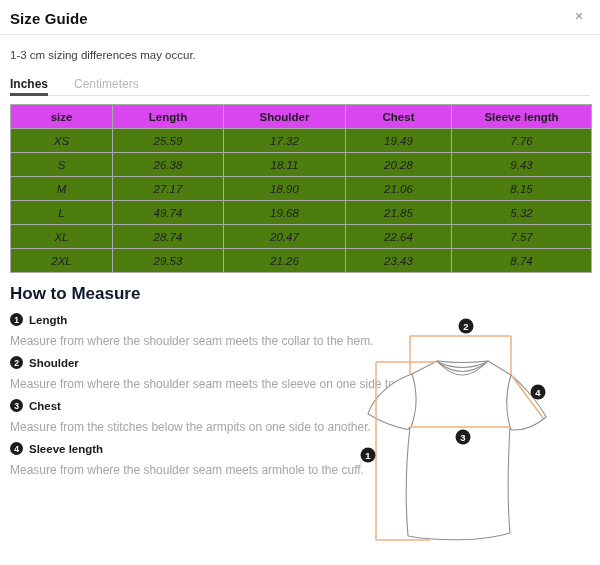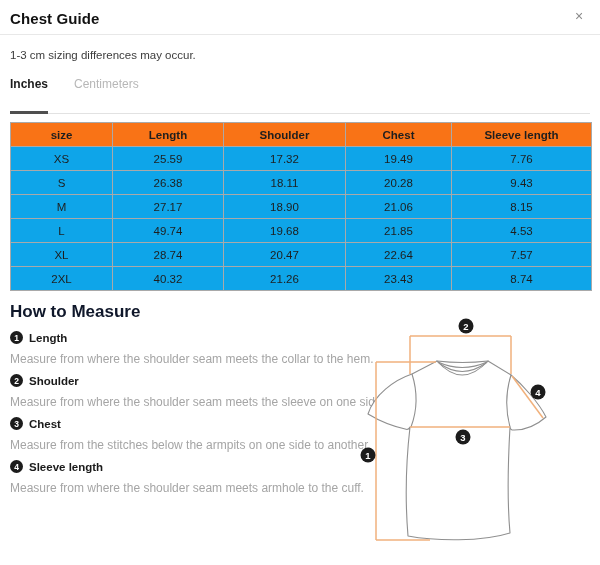--- a/index.html
+++ b/index.html
@@ -11,50 +11,50 @@
   .modal-header { position:relative; padding:10px 10px 7px 10px; border-bottom:1px solid #e8e8e8; }
   .modal-title { font-size:15px; font-weight:700; color:#111; letter-spacing:0.1px; }
   .close-btn { position:absolute; right:12px; top:7px; font-size:14px; color:#8a8a8a; cursor:pointer;
                width:18px; height:18px; text-align:center; line-height:18px; }
 
   
   .note { margin:14px 10px 16px 10px; font-size:11.5px; color:#3c3c3c; }
 
   
   .tabs { display:flex; gap:26px; margin:9px 10px 0 10px; border-bottom:1px solid #e2e2e2; }
-  .tab { font-size:12px; padding-bottom:20px; cursor:pointer; }
+  .tab { font-size:12px; padding-bottom:2px; cursor:pointer; }
   .tab.active { color:#1d1d1d; font-weight:700; border-bottom:3px solid #4f4f4f; margin-bottom:-1px; }
   .tab.inactive { color:#b7b7b7; font-weight:400; }
 
   
   table.size-table { border-collapse:collapse; margin:8px 10px 0 10px; width:581px; table-layout:fixed; }
   .size-table th, .size-table td { border:1px solid #a9a9a9; text-align:center; font-size:11.5px; height:24px; color:#1e1e1e; }
-  .size-table th { background:#f97316; font-weight:700; }
-  .size-table td { background:#0ea5e9; font-weight:400; }
+  .size-table th { background:#d946ef; font-weight:700; }
+  .size-table td { background:#4d7c0f; font-weight:400;font-style:italic; }
 
   
   .htm-title { margin:11px 10px 8px 10px; font-size:17px; font-weight:700; color:#0f172a; }
   .measure-list { margin-left:10px; width:365px; }
   .measure-item { margin-bottom:7px; }
   .measure-label-row { display:flex; align-items:center; gap:6px; height:15px; }
   .num-badge { display:inline-flex; align-items:center; justify-content:center; width:13px; height:13px;
                border-radius:50%; background:#1c1c1c; color:#fff; font-size:8.5px; font-weight:700; flex:0 0 13px; }
   .measure-label { font-size:11.5px; font-weight:700; color:#1a1a1a; }
   .measure-desc { margin:7px 0 0 0; font-size:12px; color:#a5a5a5; white-space:nowrap; }
 
   
   .diagram { position:absolute; left:360px; top:300px; width:240px; height:265px; }
 </style>
 </head>
 <body>
 
 <div class="page">
 
   <div class="modal-header">
-    <div class="modal-title">Chest Guide</div>
+    <div class="modal-title">Size Guide</div>
     <div class="close-btn">×</div>
   </div>
 
   <div class="note">1-3 cm sizing differences may occur.</div>
 
   <div class="tabs">
     <div class="tab active">Inches</div>
     <div class="tab inactive">Centimeters</div>
   </div>
 
@@ -95,32 +95,32 @@
         <td>27.17</td>
         <td>18.90</td>
         <td>21.06</td>
         <td>8.15</td>
       </tr>
       <tr>
         <td>L</td>
         <td>49.74</td>
         <td>19.68</td>
         <td>21.85</td>
-        <td>4.53</td>
+        <td>5.32</td>
       </tr>
       <tr>
         <td>XL</td>
         <td>28.74</td>
         <td>20.47</td>
         <td>22.64</td>
         <td>7.57</td>
       </tr>
       <tr>
         <td>2XL</td>
-        <td>40.32</td>
+        <td>29.53</td>
         <td>21.26</td>
         <td>23.43</td>
         <td>8.74</td>
       </tr>
     </tbody>
   </table>
 
   <div class="htm-title">How to Measure</div>
 
   <div class="measure-list">

